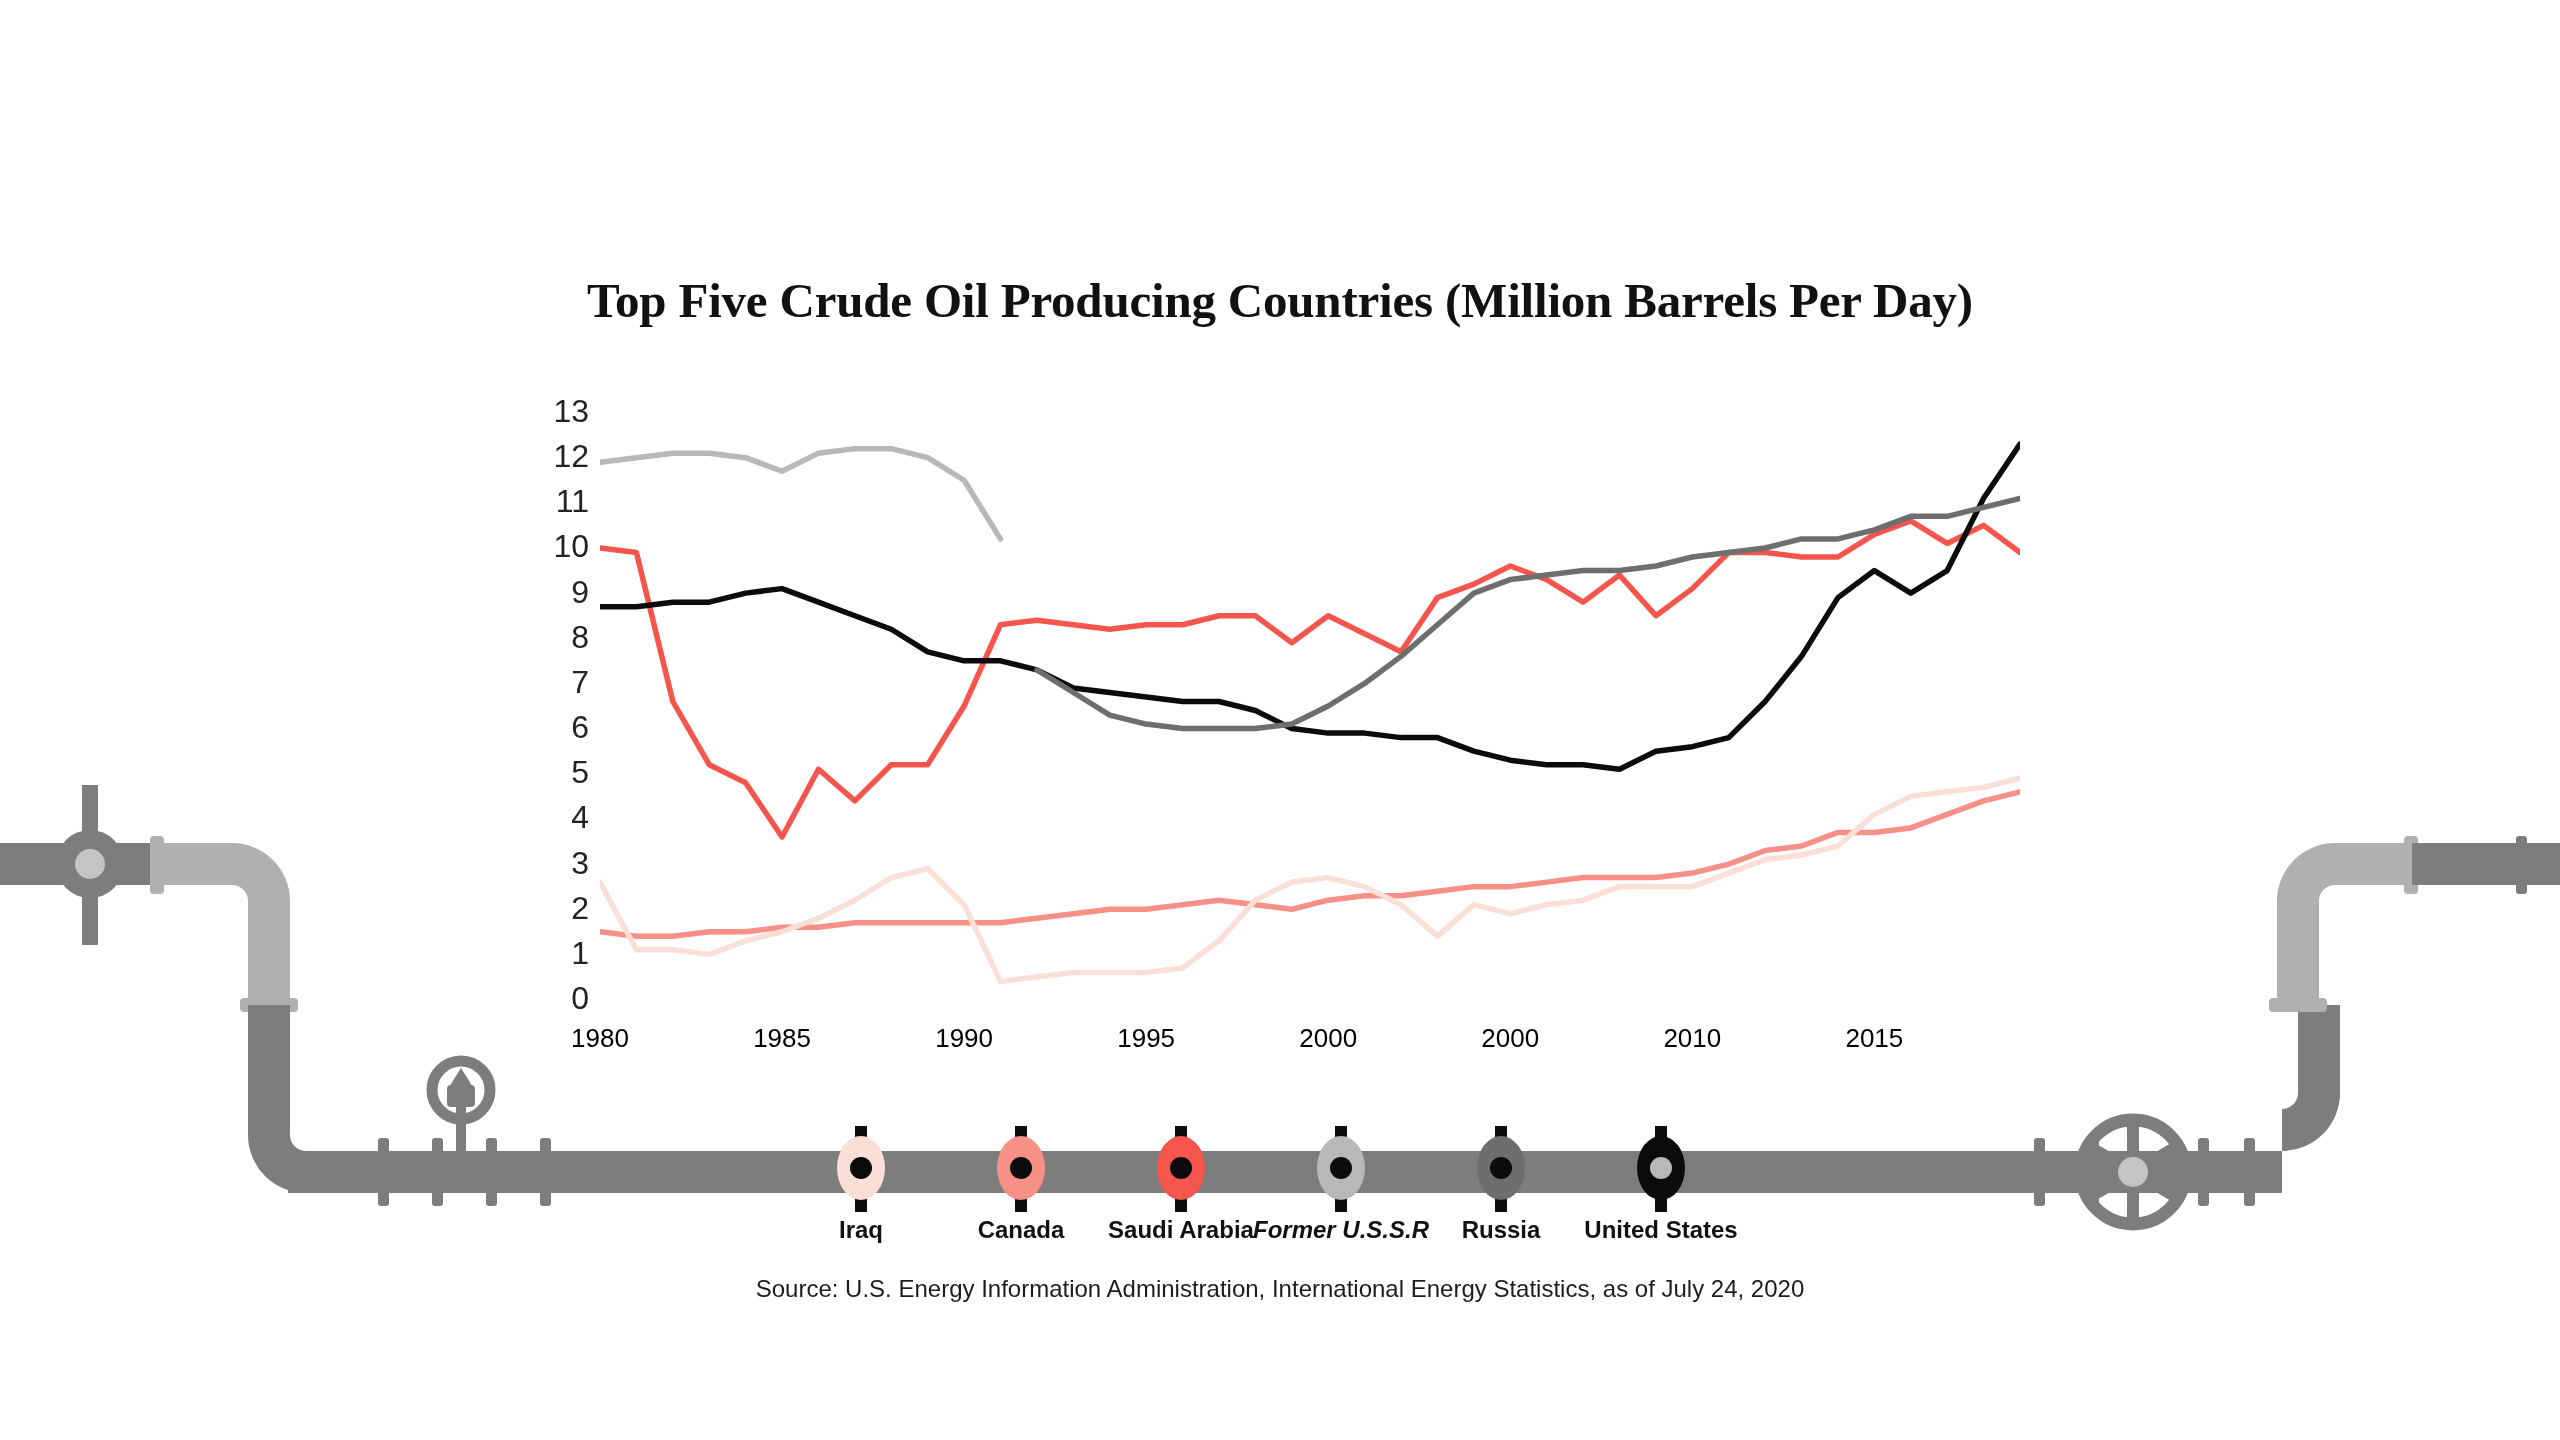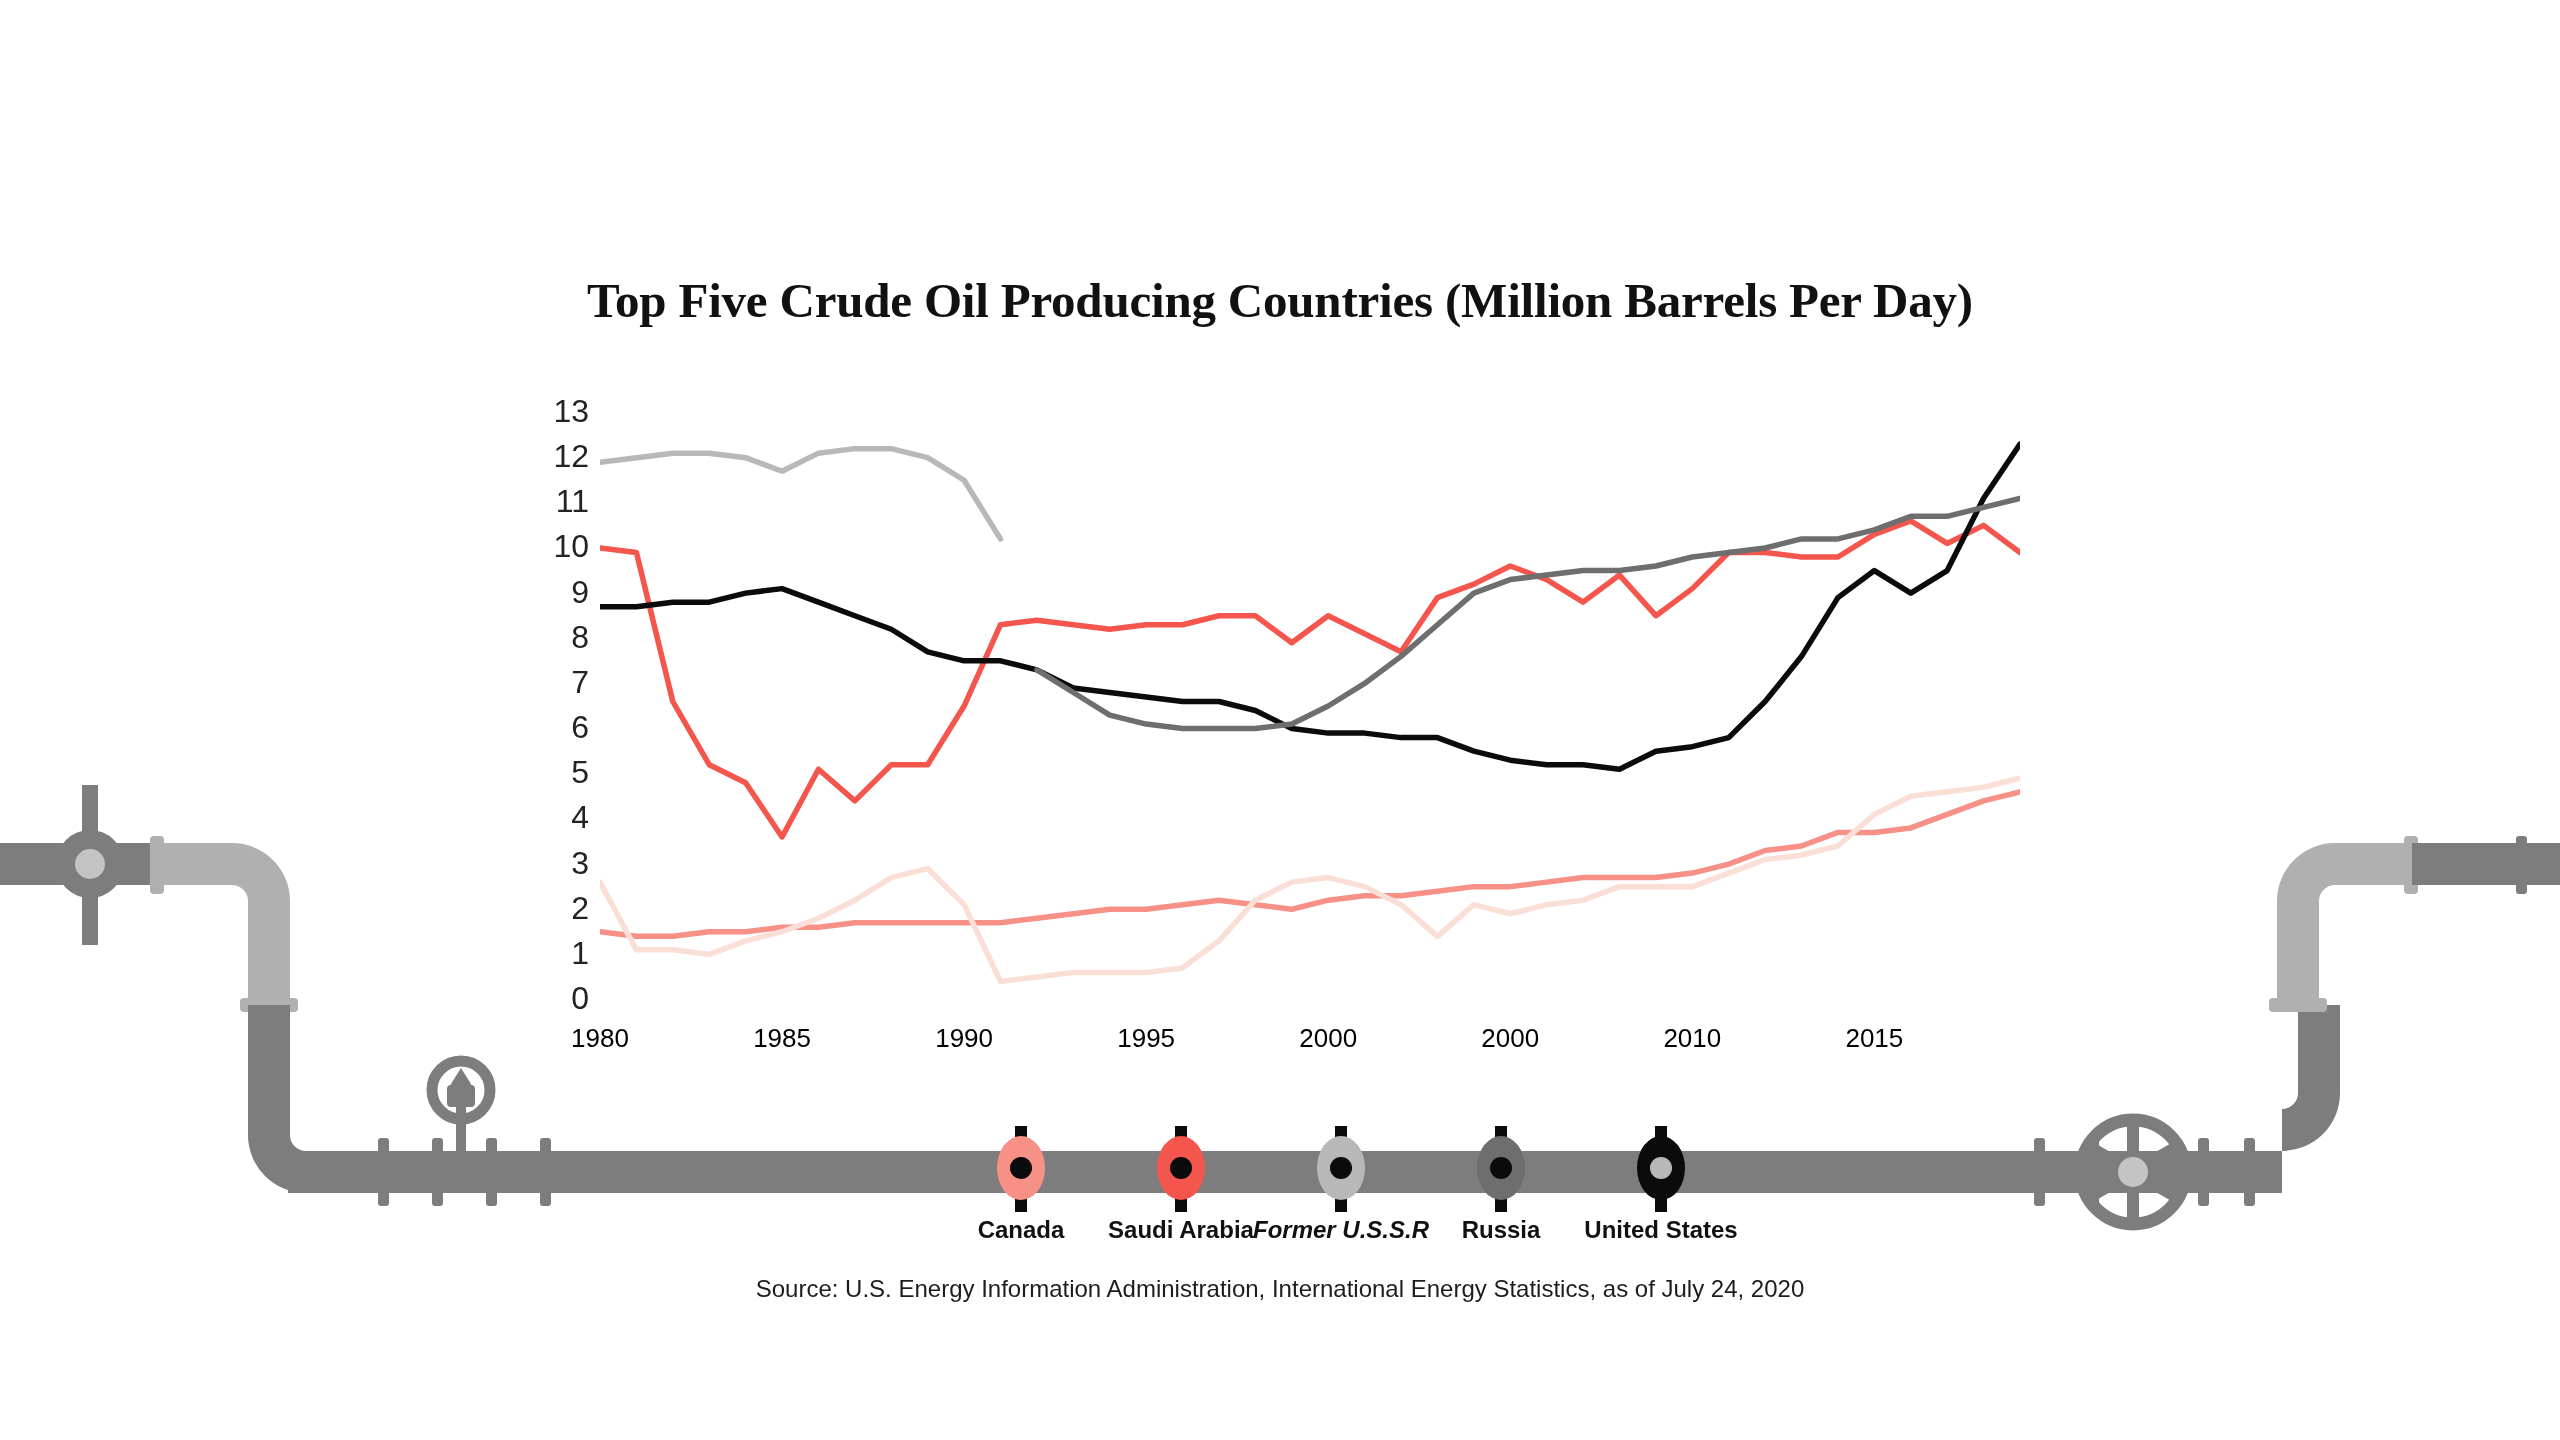--- a/index.html
+++ b/index.html
@@ -180,20 +180,30 @@
       <div class="xtick" style="left: 722.051px; top: 1025px;">1985</div>
       <div class="xtick" style="left: 904.103px; top: 1025px;">1990</div>
       <div class="xtick" style="left: 1086.15px; top: 1025px;">1995</div>
       <div class="xtick" style="left: 1268.21px; top: 1025px;">2000</div>
       <div class="xtick" style="left: 1450.26px; top: 1025px;">2000</div>
       <div class="xtick" style="left: 1632.31px; top: 1025px;">2010</div>
       <div class="xtick" style="left: 1814.36px; top: 1025px;">2015</div>
     </div>
 
   <div id="legend">
+      <div class="legend-item" style="left: 761px;">
+        <div class="legend-marker">
+          <div class="legend-stem up"></div>
+          <div class="legend-stem down"></div>
+          <div class="legend-valve" style="background: rgb(250, 223, 215);">
+            <div class="legend-valve-core" style="background: rgb(11, 11, 11);"></div>
+          </div>
+        </div>
+        <div class="legend-label">Iraq</div>
+      </div>
       <div class="legend-item" style="left: 921px;">
         <div class="legend-marker">
           <div class="legend-stem up"></div>
           <div class="legend-stem down"></div>
           <div class="legend-valve" style="background: rgb(247, 144, 134);">
             <div class="legend-valve-core" style="background: rgb(11, 11, 11);"></div>
           </div>
         </div>
         <div class="legend-label">Canada</div>
       </div>

